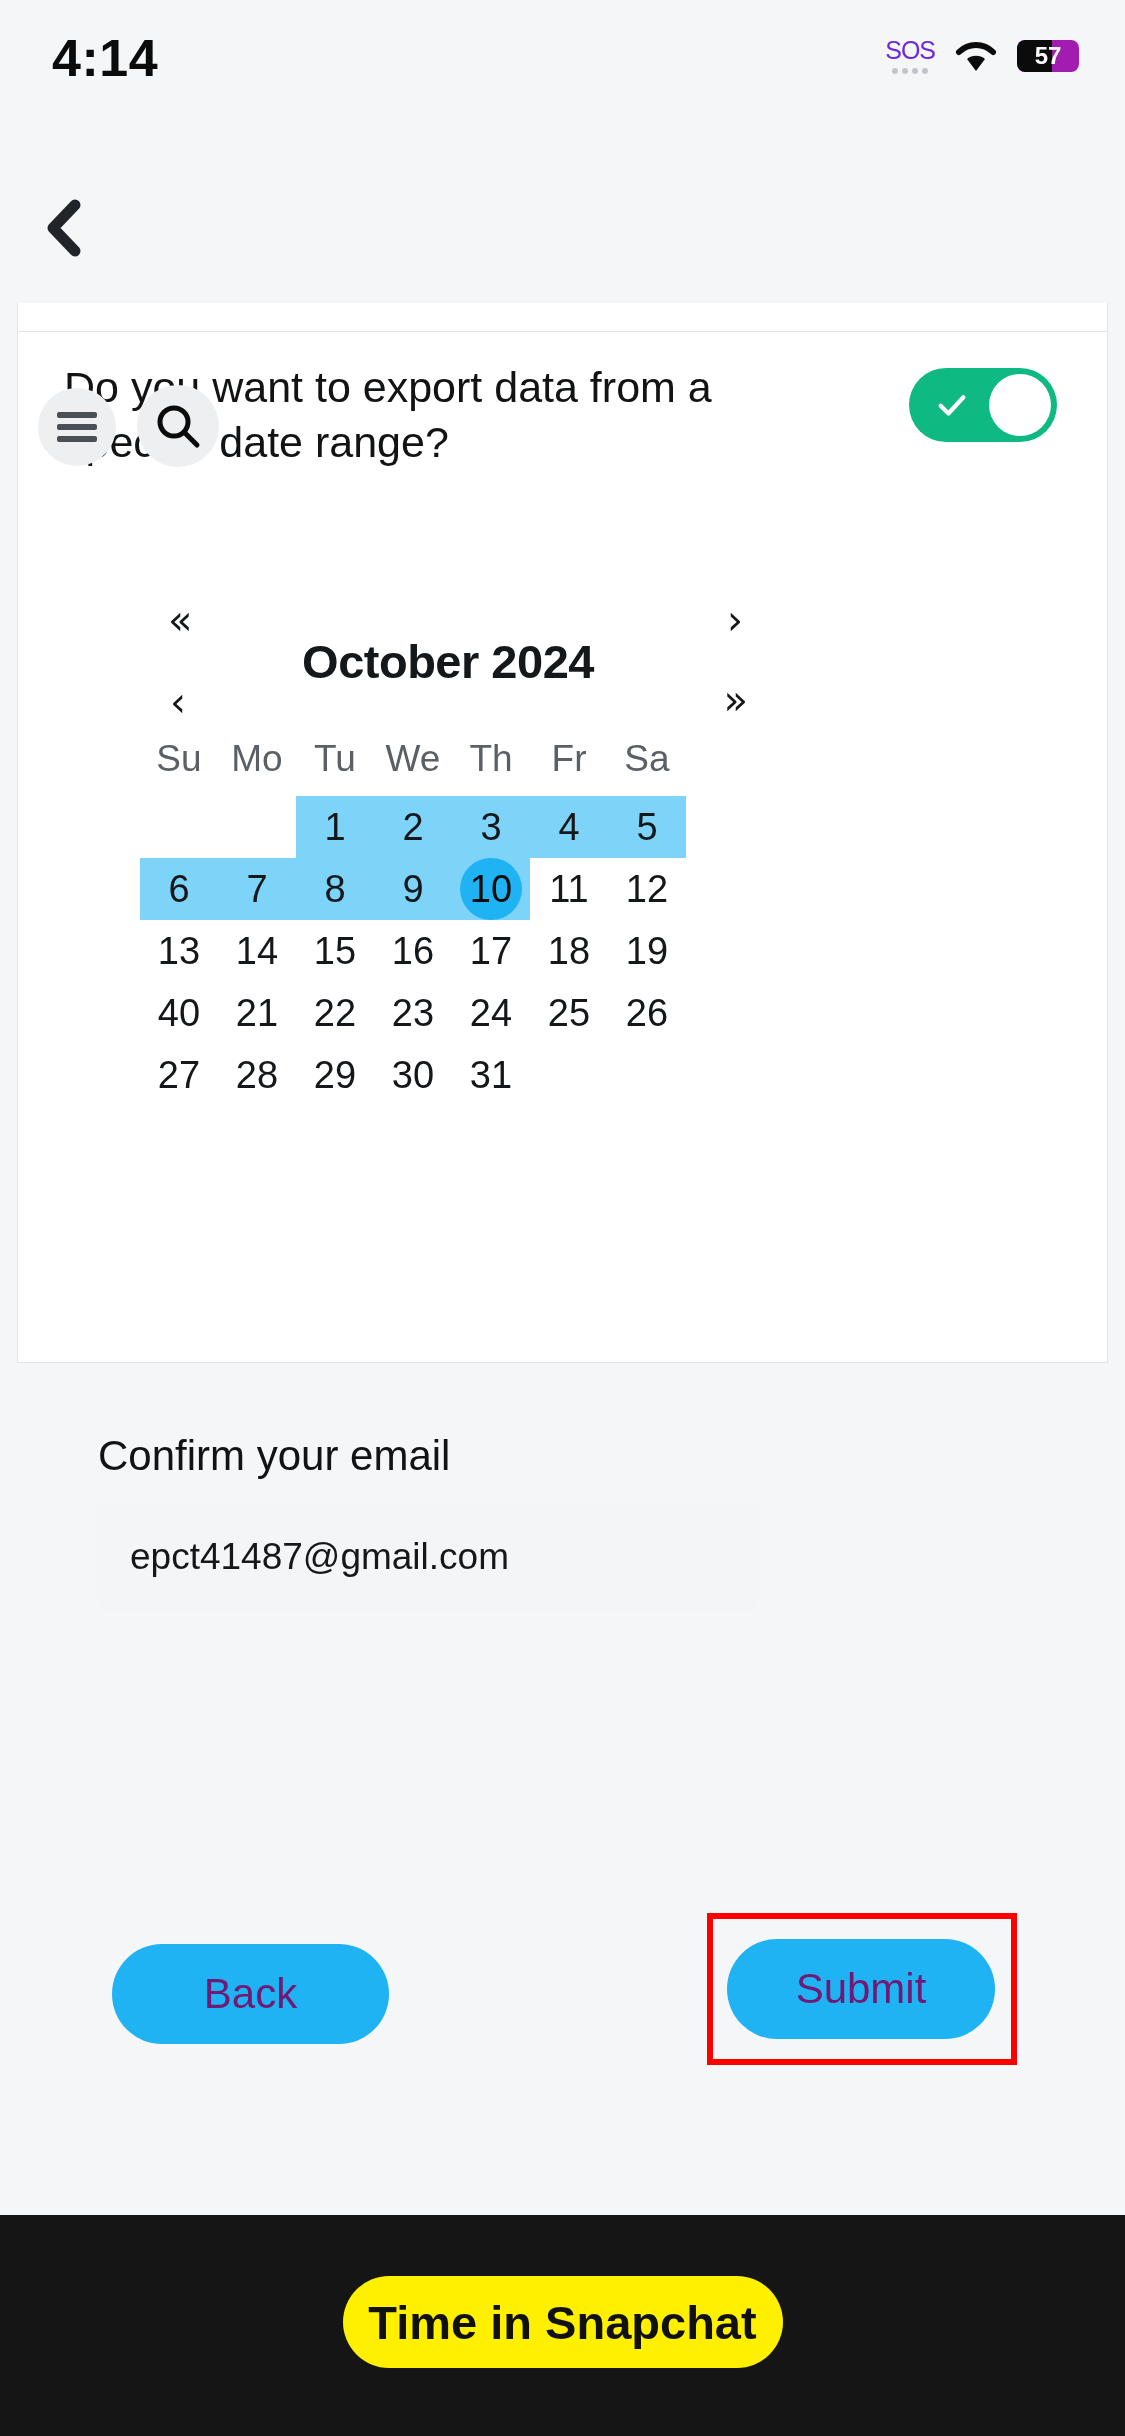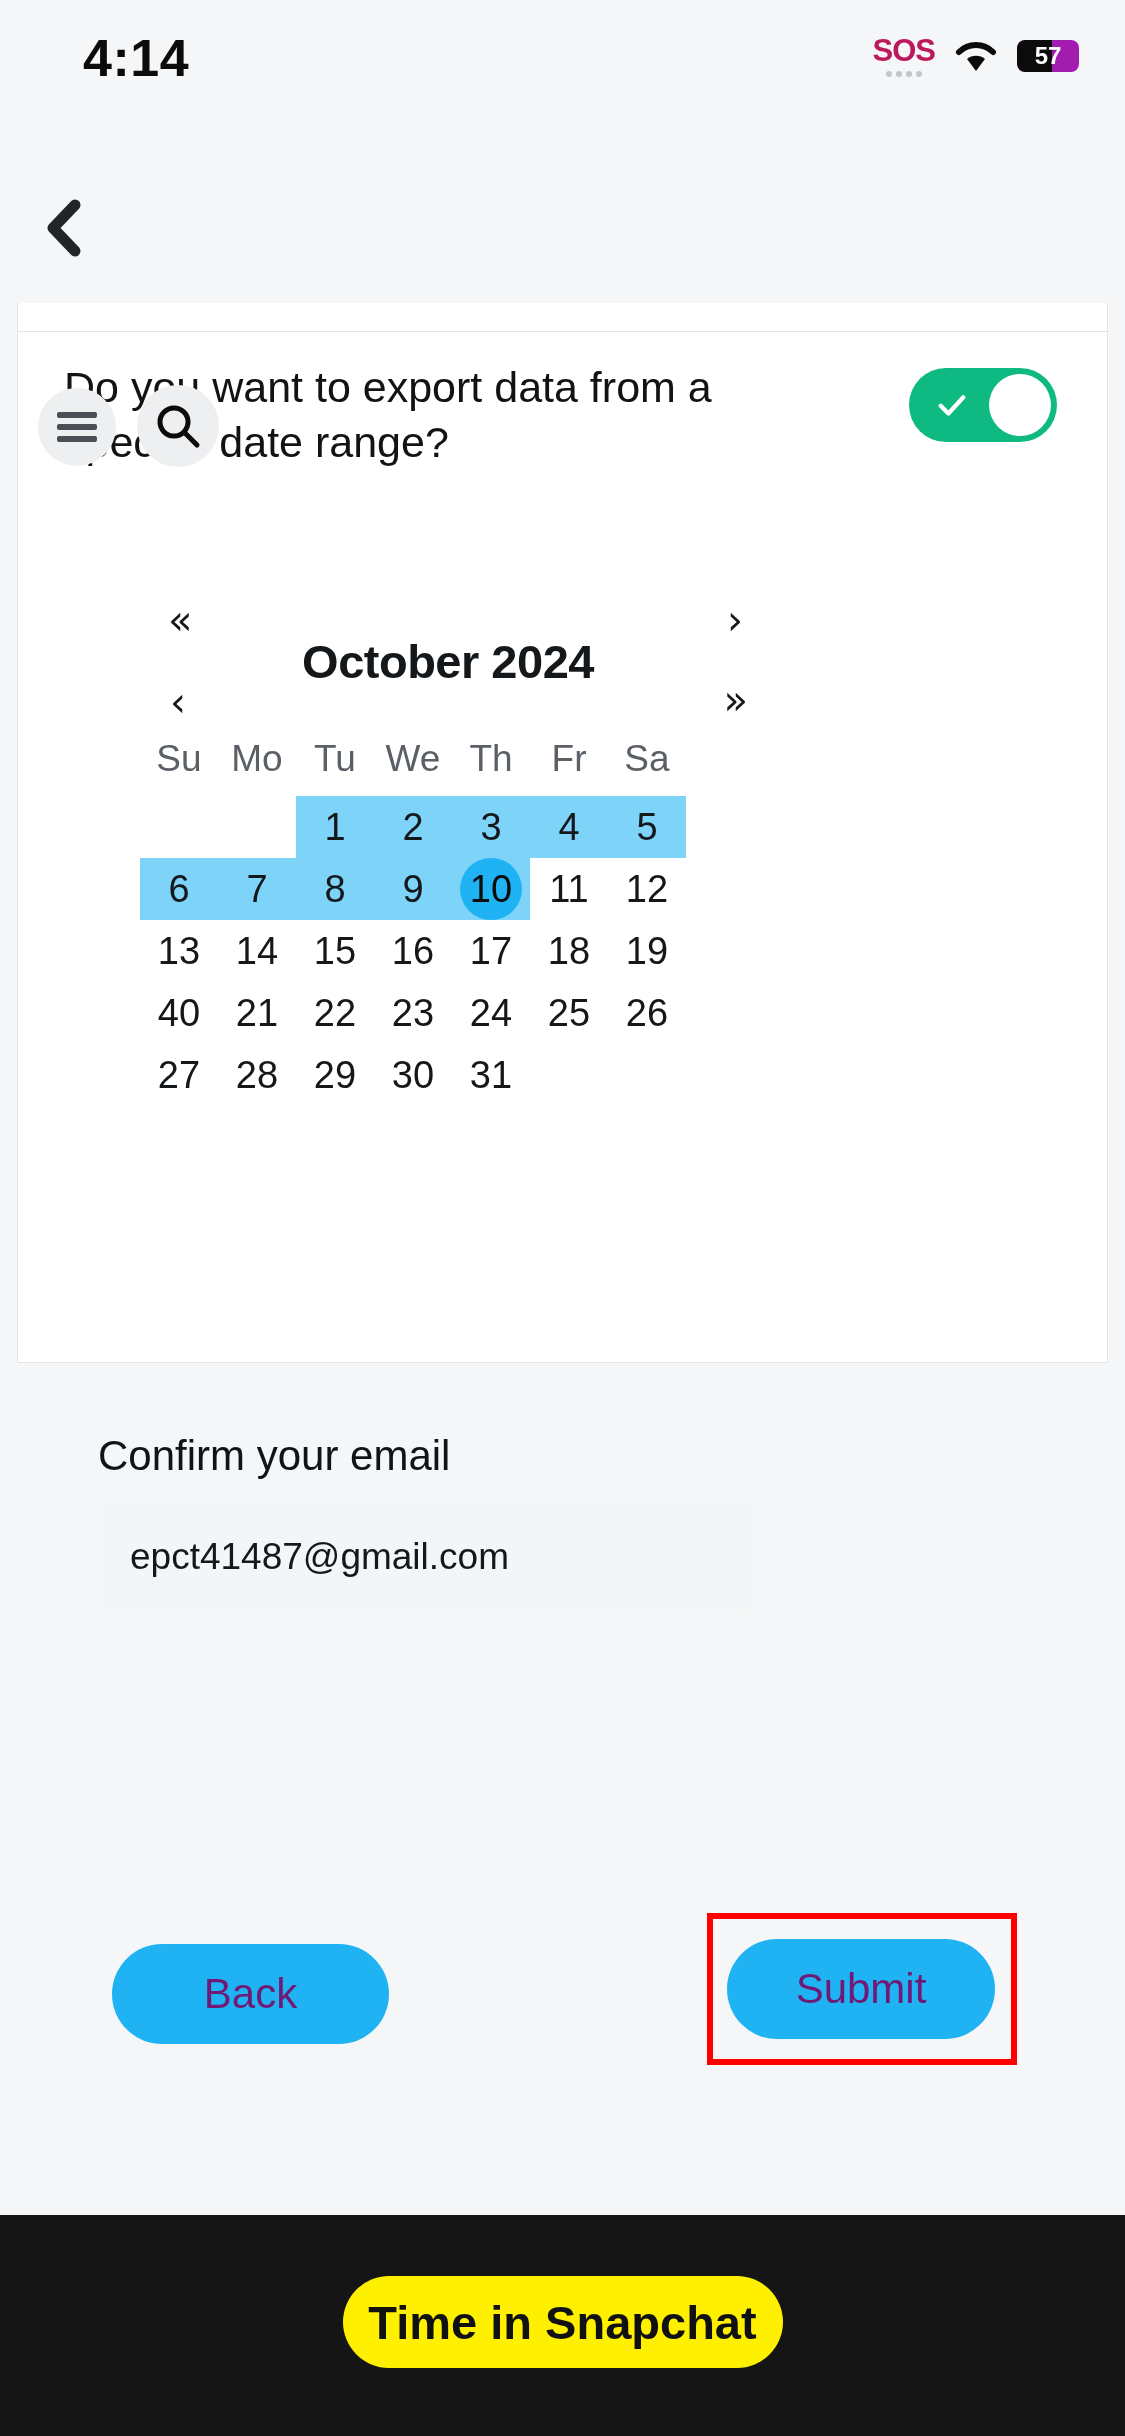--- a/index.html
+++ b/index.html
@@ -11,30 +11,30 @@
   }
   .screen { position:relative; width:1125px; height:2436px; background:#f4f6f8; }
 
   
   .statusbar{
     position:absolute; top:0; left:0; width:1125px; height:110px;
     background:#f4f6f8;
   }
   .status-time{
     position:absolute; left:52px; top:28px;
-    font-size:52px; font-weight:600; color:#0b0b0b; letter-spacing:0.5px;margin-left:31px;
+    font-size:52px; font-weight:600; color:#0b0b0b; letter-spacing:0.5px;
   }
   .status-right{
     position:absolute; right:46px; top:30px;
     display:flex; align-items:center; gap:18px; height:52px;
   }
   .sos{
     position:relative; display:flex; flex-direction:column; align-items:center;
   }
-  .sos-label{ font-size:31px; font-weight:700; color:#be185d; letter-spacing:-1px; line-height:1; }
+  .sos-label{ font-size:25px; font-weight:400; color:#6d28d9; letter-spacing:-1px; line-height:1; }
   .sos-dots{ display:flex; gap:4px; margin-top:5px; }
   .sos-dots i{ width:6px; height:6px; background:#c2c6cb; border-radius:50%; display:block; }
   .wifi{ width:46px; height:36px; position:relative; }
   .battery{
     position:relative; width:62px; height:32px; border-radius:8px;
     background:#a21caf; overflow:hidden;text-decoration:underline;
   }
   .battery-fill{
     position:absolute; left:0; top:0; bottom:0; width:57%;
     background:#0b0b0b; border-radius:8px 0 0 8px;

